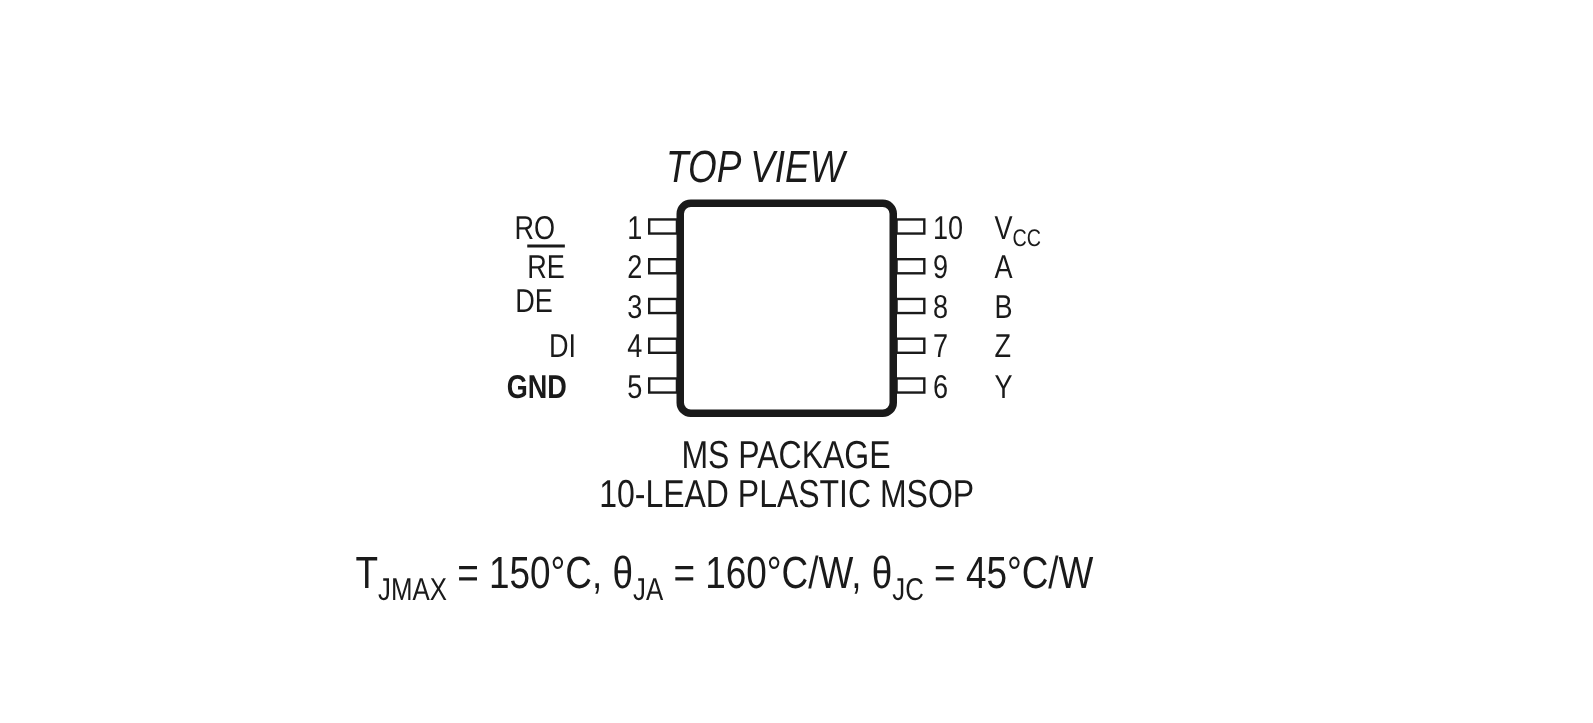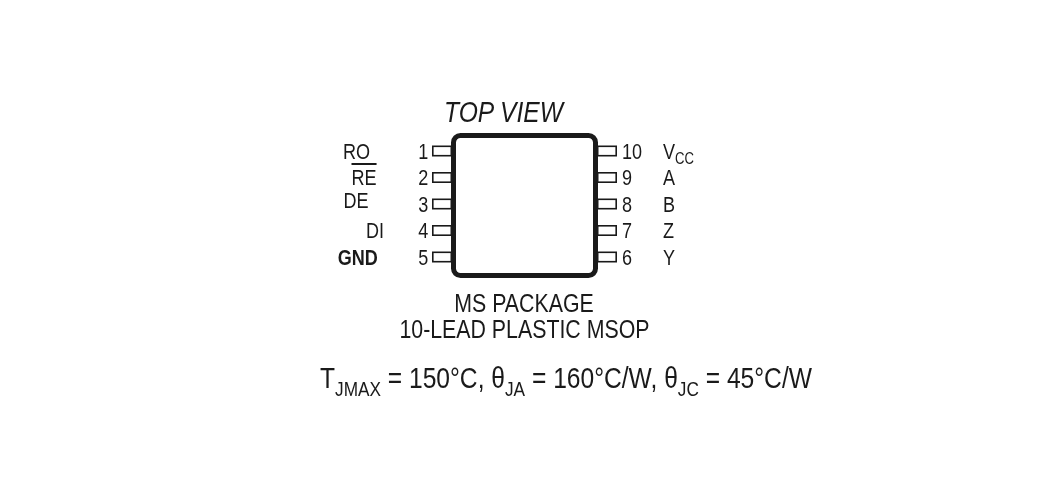--- a/index.html
+++ b/index.html
@@ -16,21 +16,21 @@
 
     .pin-name-left { width: 90px; text-align: center; font-size: 22px; line-height: 26px; }
     .pin-num-left { width: 24px; text-align: right; font-size: 22px; line-height: 26px; }
     .pin-num-right { font-size: 22px; line-height: 26px; }
     .pin-name-right { font-size: 22px; line-height: 26px; }
     .overline { text-decoration: overline; text-decoration-thickness: 1.5px; }
     .sub { font-size: 16px; vertical-align: -5px; }
 
     .pkg { left: 324px; width: 400px; text-align: center; font-size: 26px; line-height: 26px; }
 
-    .thermal { left: 196px; width: 670px; top: 360px; text-align: right; font-size: 30px; line-height: 36px; }
+    .thermal { left: 183px; width: 670px; top: 360px; text-align: left; font-size: 30px; line-height: 46px; }
     .thermal .tsub { font-size: 21px; vertical-align: -8px; }
   </style>
 </head>
 <body>
 
 <svg id="diagram-svg" width="1062" height="482" viewBox="0 0 1062 482">
 
   <rect x="453.5" y="135.5" width="142" height="140" rx="7" ry="7" fill="#ffffff" stroke="#1a1a1a" stroke-width="5"></rect>
 
   <g fill="none" stroke="#1a1a1a" stroke-width="1.6">

